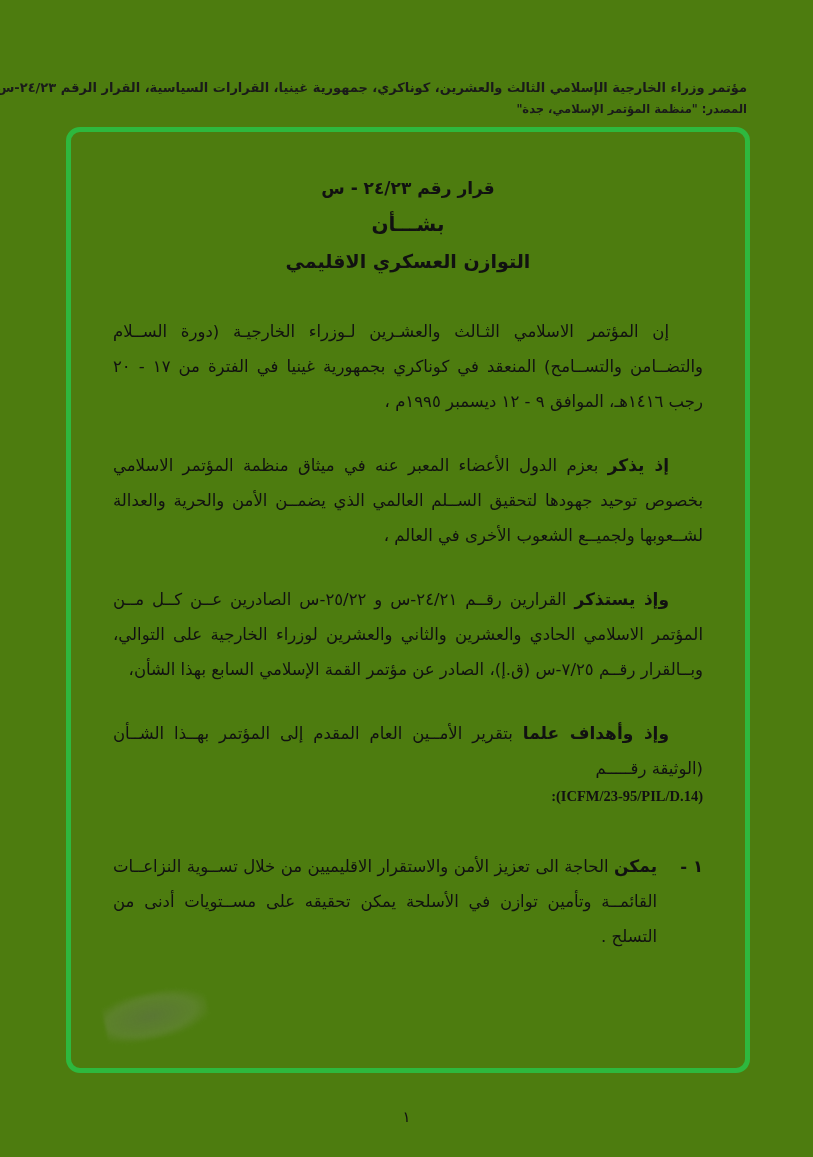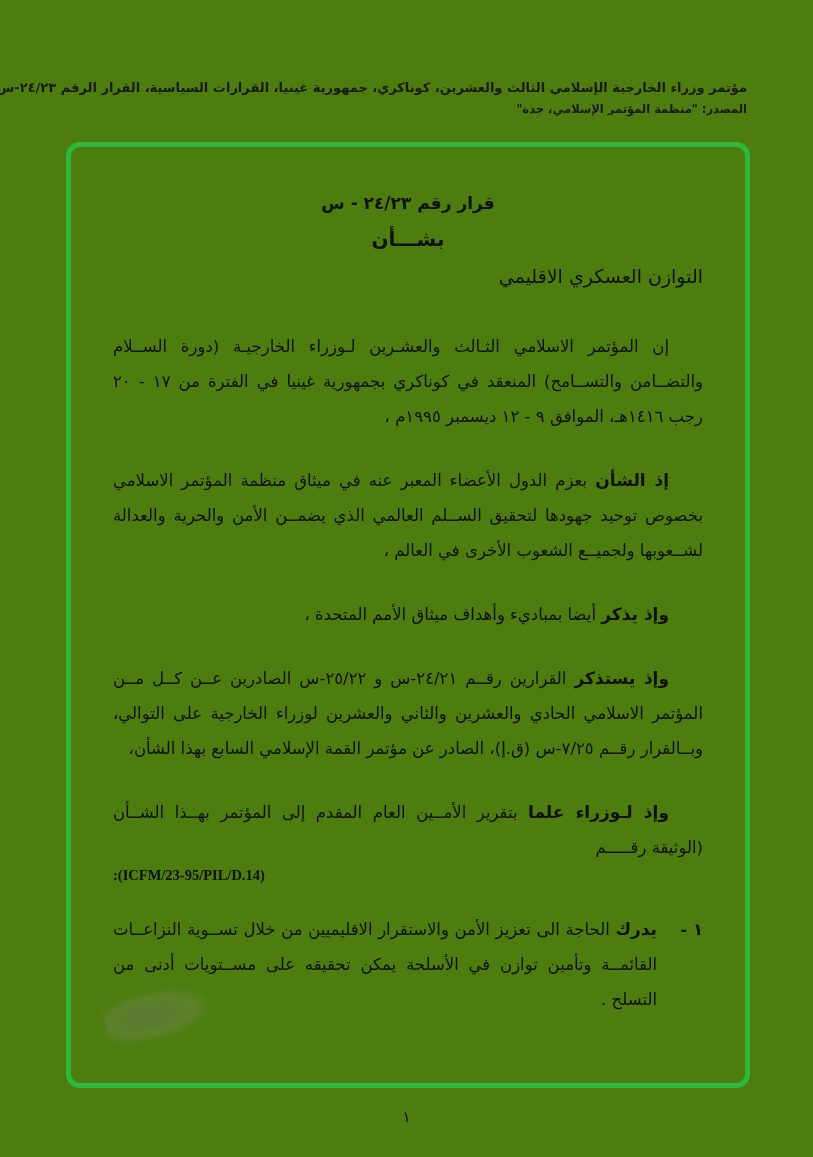--- a/index.html
+++ b/index.html
@@ -33,21 +33,21 @@
   }
   .scan-header .hline2 {
     font-size: 11.5px;
     font-weight: bold;
     margin-top: 7px;
   }
   
   .frame {
     position: absolute;
     left: 66px;
-    top: 142px;
+    top: 127px;
     width: 684px;
     height: 946px;
     box-sizing: border-box;
     border: 5px solid #2eb83e;
     border-radius: 14px;
     padding: 46px 42px 0 42px;
     direction: rtl;
     color: #111111;
   }
   .title-block {
@@ -60,40 +60,40 @@
     margin-bottom: 14px;
   }
   .title-block .t2 {
     font-size: 20px;
     font-weight: bold;
     margin-bottom: 14px;
     letter-spacing: 1px;
   }
   .title-block .t3 {
     font-size: 19px;
-    font-weight: normal;
-    text-align: right;
+    font-weight: bold;
   }
   .para {
     font-size: 16.5px;
     line-height: 35px;
     text-align: justify;
     text-indent: 34px;
     margin: 4px 0 29px 0;
   }
   .para .lead {
     font-weight: bold;
     font-size: 17px;
   }
   .doc-ref {
     direction: ltr;
+    text-align: right;
     font-family: "Liberation Serif", serif;
     font-weight: bold;
     font-size: 14.5px;
-    margin: -4px 0 28px 0;
+    margin: -4px 0 44px 0;
   }
   .item {
     display: flex;
     direction: rtl;
     font-size: 16.5px;
     line-height: 35px;
     margin: 6px 0 0 0;
   }
   .item .num {
     flex: 0 0 46px;
@@ -149,46 +149,42 @@
       <div class="t1">قرار رقم ٢٤/٢٣ - س</div>
       <div class="t2">بشـــأن</div>
       <div class="t3">التوازن العسكري الاقليمي</div>
     </div>
 
     <p class="para">
       <span>إن المؤتمر الاسلامي الثـالث والعشـرين لـوزراء الخارجيـة (دورة الســلام والتضــامن والتســامح) المنعقد في كوناكري بجمهورية غينيا في الفترة من ١٧ - ٢٠ رجب ١٤١٦هـ، الموافق ٩ - ١٢ ديسمبر ١٩٩٥م ،</span>
     </p>
 
     <p class="para">
-      <span class="lead">إذ الشأن</span>
+      <span class="lead">إذ يذكر</span>
       <span>بعزم الدول الأعضاء المعبر عنه في ميثاق  منظمة المؤتمر الاسلامي بخصوص توحيد جهودها لتحقيق الســلم العالمي الذي يضمــن الأمن والحرية والعدالة لشــعوبها ولجميــع الشعوب الأخرى في العالم ،</span>
     </p>
 
-    <p class="para">
-      <span class="lead">وإذ يذكر</span>
-      <span>أيضا بمباديء وأهداف ميثاق الأمم المتحدة ،</span>
-    </p>
 
 
     <p class="para">
       <span class="lead">وإذ يستذكر</span>
       <span>القرارين رقــم ٢٤/٢١-س و ٢٥/٢٢-س الصادرين عــن كــل مــن المؤتمر الاسلامي الحادي والعشرين والثاني والعشرين لوزراء الخارجية على التوالي،  وبــالقرار رقــم ٧/٢٥-س (ق.إ)، الصادر عن مؤتمر القمة الإسلامي السابع بهذا الشأن،</span>
     </p>
 
     <p class="para" style="margin-bottom:6px;">
-      <span class="lead">وإذ لـوزراء علما</span>
+      <span class="lead">وإذ وأهداف علما</span>
       <span>بتقرير الأمــين العام المقدم إلى المؤتمر بهــذا الشــأن (الوثيقة رقـــــم</span>
     </p>
 
     <div class="doc-ref">:(ICFM/23-95/PIL/D.14)</div>
 
     <div class="item">
       <span class="num">١ -</span>
       <p class="itext">
-        <span class="lead">يدرك</span>
+        <span class="lead">يمكن</span>
         <span>الحاجة الى تعزيز الأمن والاستقرار الاقليميين من خلال تســوية النزاعــات القائمــة وتأمين توازن في الأسلحة يمكن تحقيقه على مســتويات أدنى من التسلح .</span>
       </p>
     </div>
 
   </div>
 
   <div class="smudge"></div>
 
   <div class="page-number">١</div>
 

